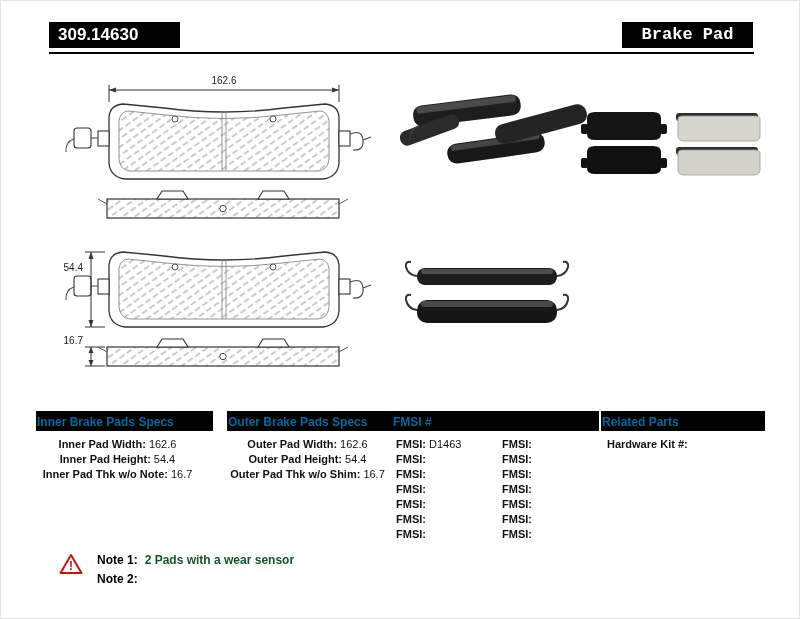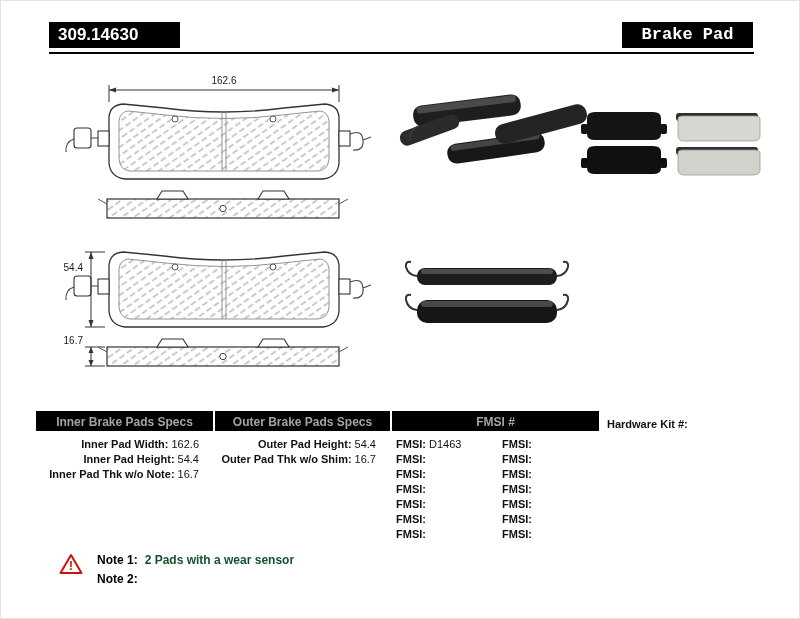--- a/index.html
+++ b/index.html
@@ -18,24 +18,24 @@
 
   
   .drawing { position: absolute; left: 40px; top: 58px; }
   .photos  { position: absolute; left: 390px; top: 85px; }
   .dimline { stroke: #333; stroke-width: 1; }
   .dim-text { font-size: 10px; fill: #1a1a1a; font-family: "Liberation Sans", sans-serif; }
 
   
   .col { position: absolute; top: 410px; }
   .col-header { height: 20px; line-height: 20px; background: #000; border: 1px solid #000;
-                color: #a3a3a3; text-align: center; font-size: 12px; font-weight: bold; }
+                color: #0369a1; font-size: 12px; font-weight: bold; }
   .rows { padding-top: 6px; }
   .row { font-size: 11px; height: 15px; line-height: 15px; white-space: nowrap; }
-  .align-right .row { text-align: right; padding-right: 14px; }
+  .align-right .row { text-align: center; padding-right: 14px; }
   .lbl { font-weight: bold; }
   .val { margin-left: 3px; }
   .fmsi-row { display: flex; }
   .fmsi-cell { padding-left: 4px; }
   .fmsi-cell.c1 { width: 106px; }
   .related .row { padding-left: 6px; }
 
   
   .notes { position: absolute; left: 58px; top: 550px; display: flex; align-items: flex-start; }
   .warn-icon { margin-top: 2px; }
@@ -158,23 +158,24 @@
 
   <div class="col align-right" style="left:35px;width:177px">
     <div class="col-header">Inner Brake Pads Specs</div>
     <div class="rows">
       <div class="row"><span class="lbl">Inner Pad Width:</span><span class="val">162.6</span></div>
       <div class="row"><span class="lbl">Inner Pad Height:</span><span class="val">54.4</span></div>
       <div class="row"><span class="lbl">Inner Pad Thk w/o Note:</span><span class="val">16.7</span></div>
     </div>
   </div>
 
-  <div class="col align-right" style="left:214px;width:175px">
+  <div class="col align-right" style="left:226px;width:175px">
     <div class="col-header">Outer Brake Pads Specs</div>
     <div class="rows">
+      <div class="row"><span class="lbl">Outer Pad Width:</span><span class="val">162.6</span></div>
       <div class="row"><span class="lbl">Outer Pad Height:</span><span class="val">54.4</span></div>
       <div class="row"><span class="lbl">Outer Pad Thk w/o Shim:</span><span class="val">16.7</span></div>
     </div>
   </div>
 
   <div class="col" style="left:391px;width:207px">
     <div class="col-header">FMSI #</div>
     <div class="rows">
       <div class="row fmsi-row">
         <span class="fmsi-cell c1"><span class="lbl">FMSI:</span><span class="val">D1463</span></span>
@@ -201,20 +202,21 @@
         <span class="fmsi-cell c2"><span class="lbl">FMSI:</span><span class="val"></span></span>
       </div>
       <div class="row fmsi-row">
         <span class="fmsi-cell c1"><span class="lbl">FMSI:</span><span class="val"></span></span>
         <span class="fmsi-cell c2"><span class="lbl">FMSI:</span><span class="val"></span></span>
       </div>
     </div>
   </div>
 
   <div class="col related" style="left:600px;width:164px">
+    <div class="col-header">Related Parts</div>
     <div class="rows">
       <div class="row"><span class="lbl">Hardware Kit #:</span><span class="val"></span></div>
     </div>
   </div>
 
   <div class="notes">
     <svg class="warn-icon" width="24" height="22" viewBox="0 0 24 22">
       <path d="M12,2 L22.5,20 L1.5,20 Z" fill="none" stroke="#cc1111" stroke-width="2" stroke-linejoin="round"></path>
       <text x="12" y="17" text-anchor="middle" font-size="12" font-weight="bold" fill="#cc1111">!</text>
     </svg>

